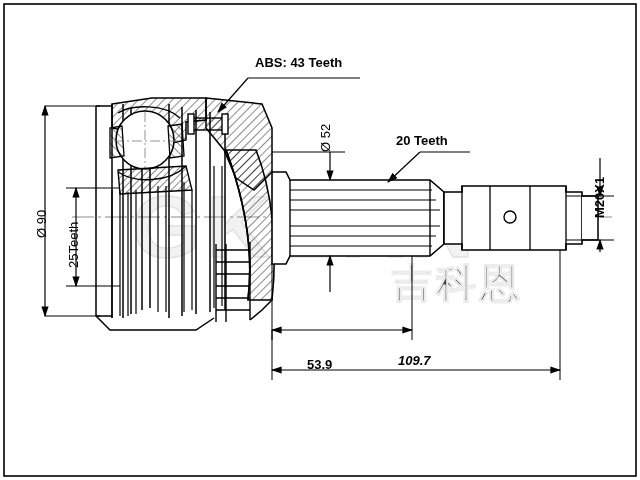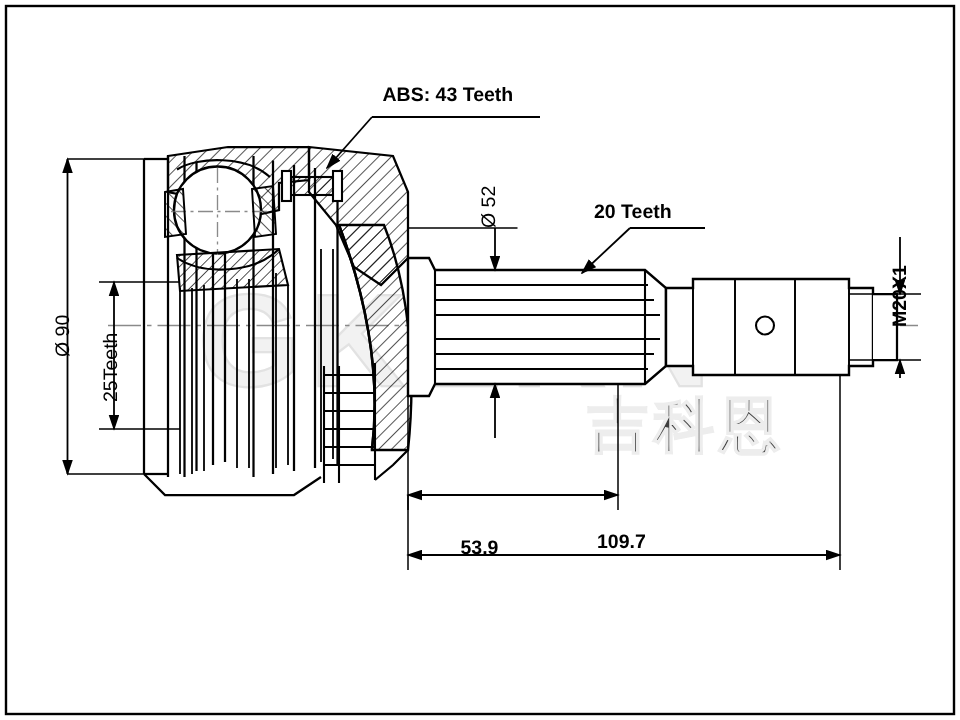--- a/index.html
+++ b/index.html
@@ -260,15 +260,15 @@
   <div class="lbl lbl-bold" style="left:396px; top:133px;">20 Teeth</div>
 
   <div class="lbl rot lbl-bold" style="left:592px; top:218px;">M20X1</div>
 
   <div class="lbl rot" style="left:34px; top:238px;">Ø 90</div>
 
   <div class="lbl rot" style="left:66px; top:268px;">25Teeth</div>
 
   <div class="lbl lbl-bold" style="left:307px; top:313px;margin-top:44px;">53.9</div>
 
-  <div class="lbl lbl-bold" style="left:398px; top:353px;">109.7</div>
+  <div class="lbl lbl-bold" style="left:398px; top:353px;font-style:italic;">109.7</div>
 
 </div>
 
 </body></html>

